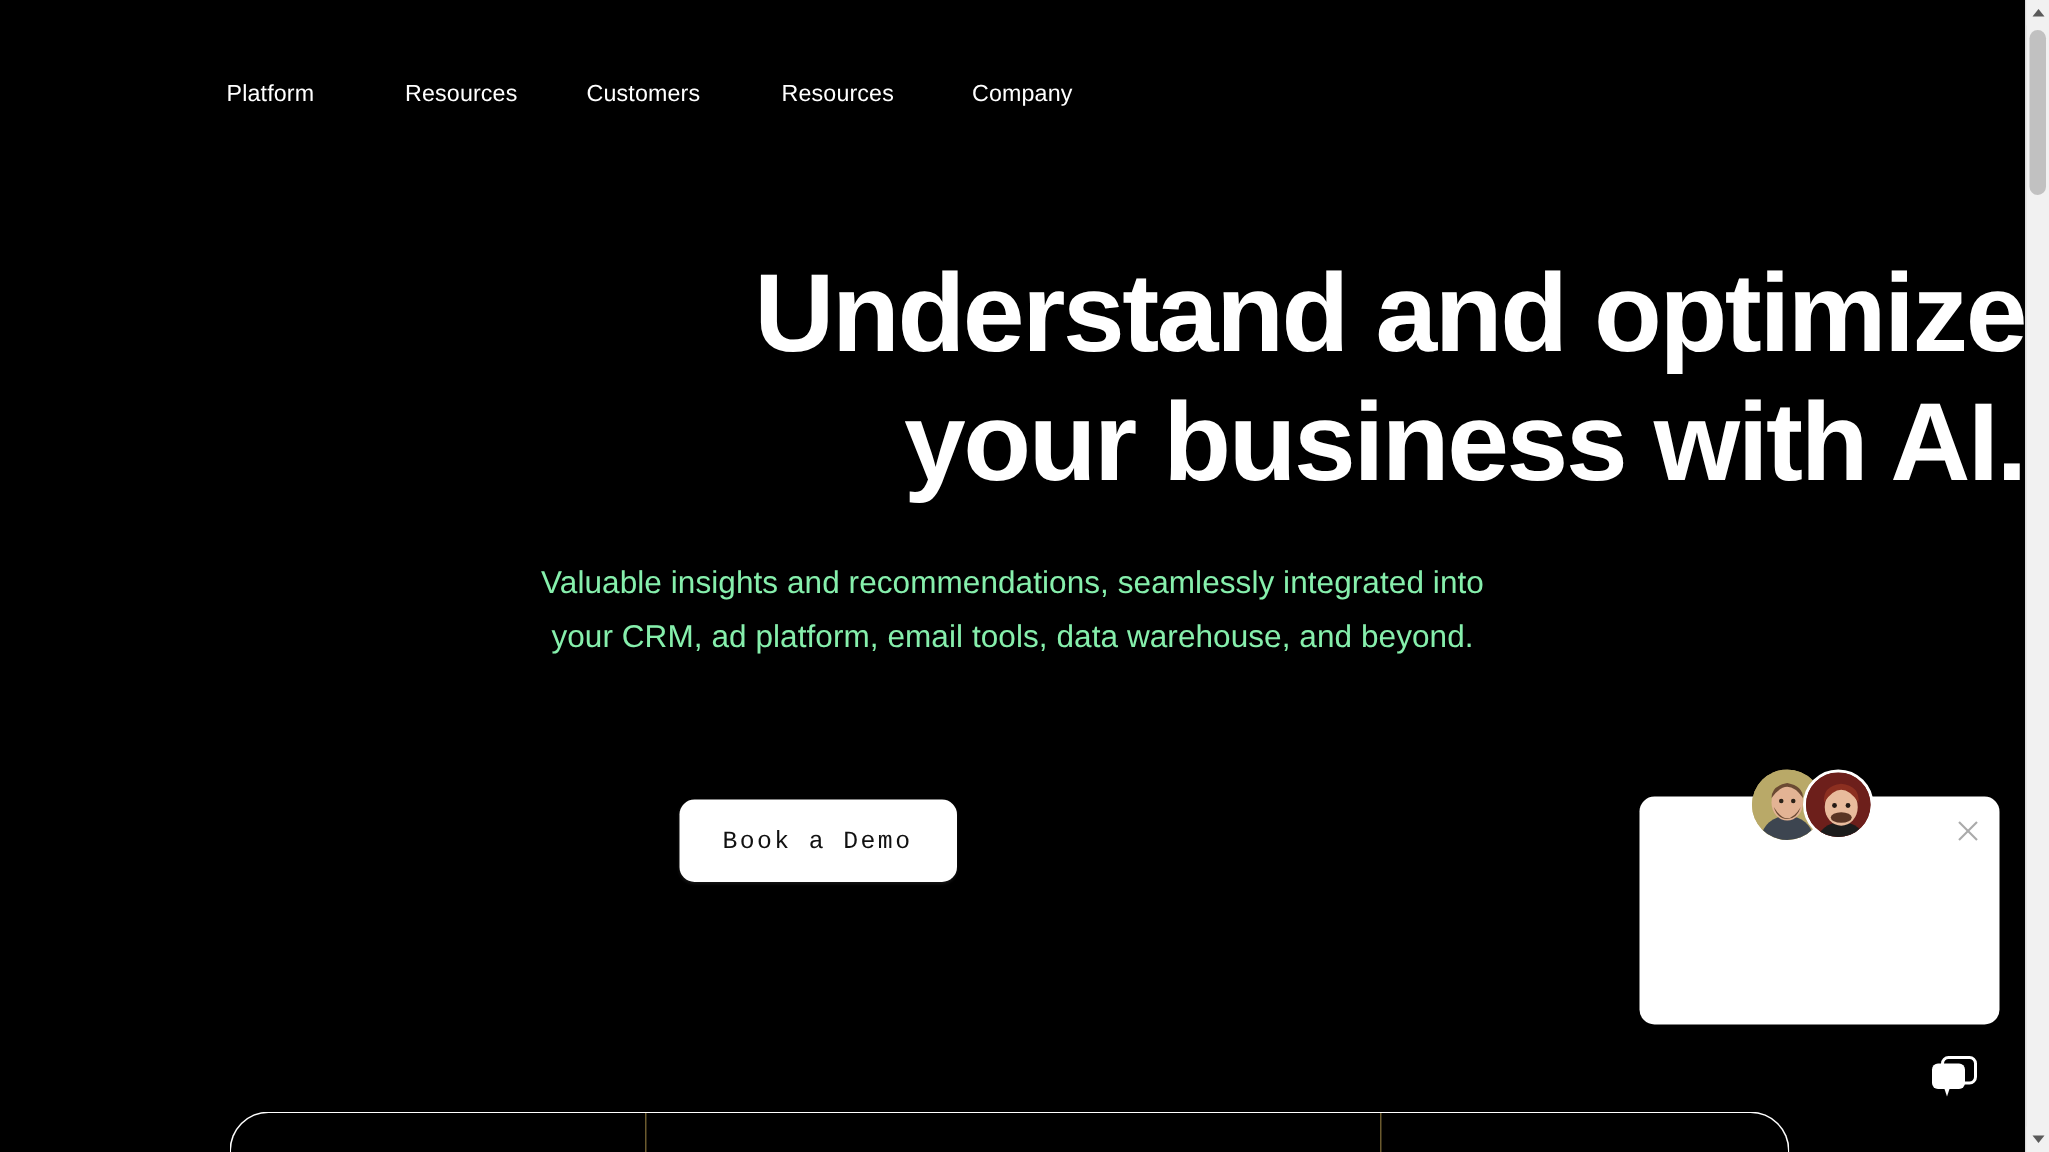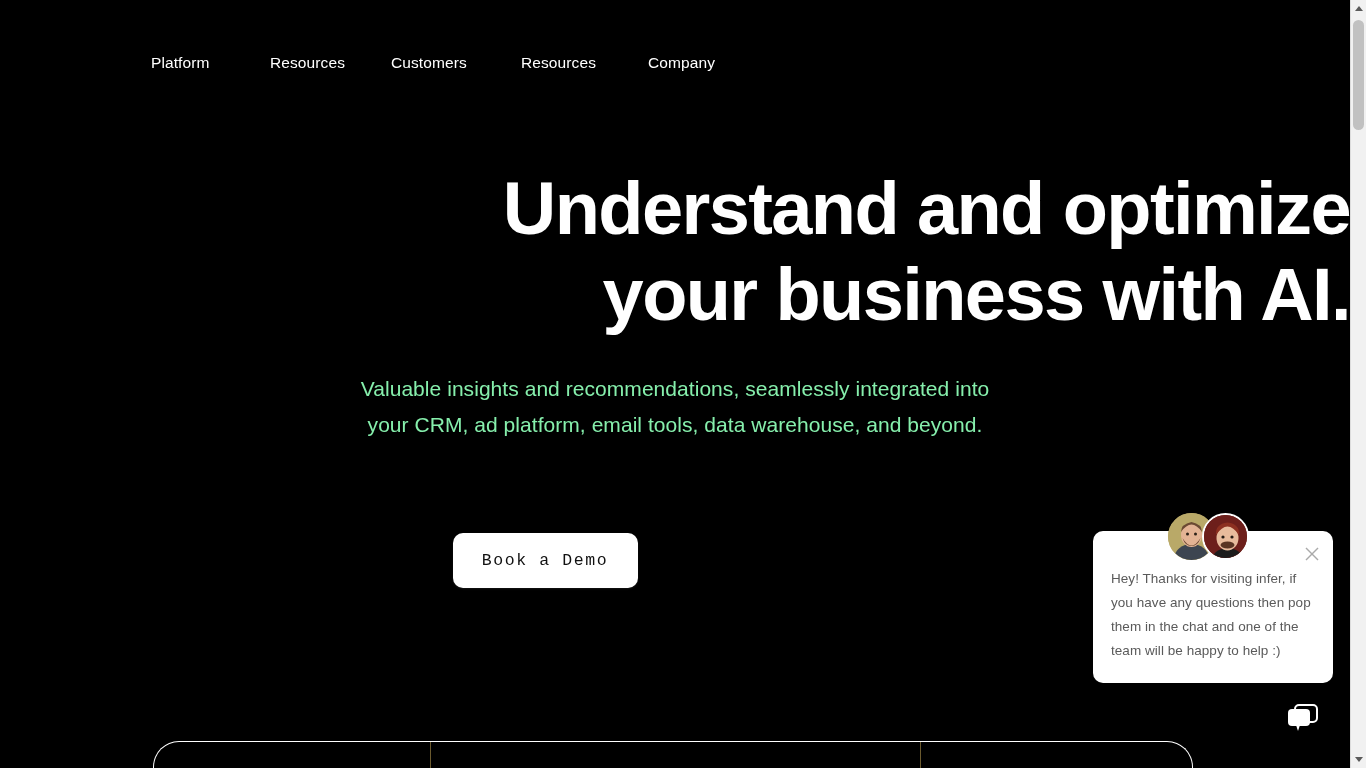--- a/index.html
+++ b/index.html
@@ -312,21 +312,20 @@
 
   </div>
 
   <div class="chat-card">
     <span class="chat-close">
       <svg viewBox="0 0 22 22" width="22" height="22" aria-hidden="true">
         <line x1="5" y1="5" x2="17" y2="17" stroke="#666" stroke-width="1.4"></line>
         <line x1="17" y1="5" x2="5" y2="17" stroke="#666" stroke-width="1.4"></line>
       </svg>
     </span>
-    <p class="chat-text">Hey! Thanks for visiting infer, if you have any questions then pop them in the chat and one of the team will be happy to help :)</p>
   </div>
 
   <div class="avatars">
     <span class="avatar avatar-a">
       <svg viewBox="0 0 47 47" width="47" height="47" aria-hidden="true">
         <rect width="47" height="47" fill="#b9a968"></rect>
         <ellipse cx="23.5" cy="45" rx="17" ry="14" fill="#3d4550"></ellipse>
         <ellipse cx="23.5" cy="22" rx="10.5" ry="12" fill="#e3b394"></ellipse>
         <path d="M13 19 Q23.5 4 34 19 Q34 11 23.5 9 Q13 11 13 19Z" fill="#6b4a33"></path>
         <path d="M14.5 25 Q23.5 40 32.5 25 Q30 33 23.5 33 Q17 33 14.5 25Z" fill="#6b4a33"></path>

